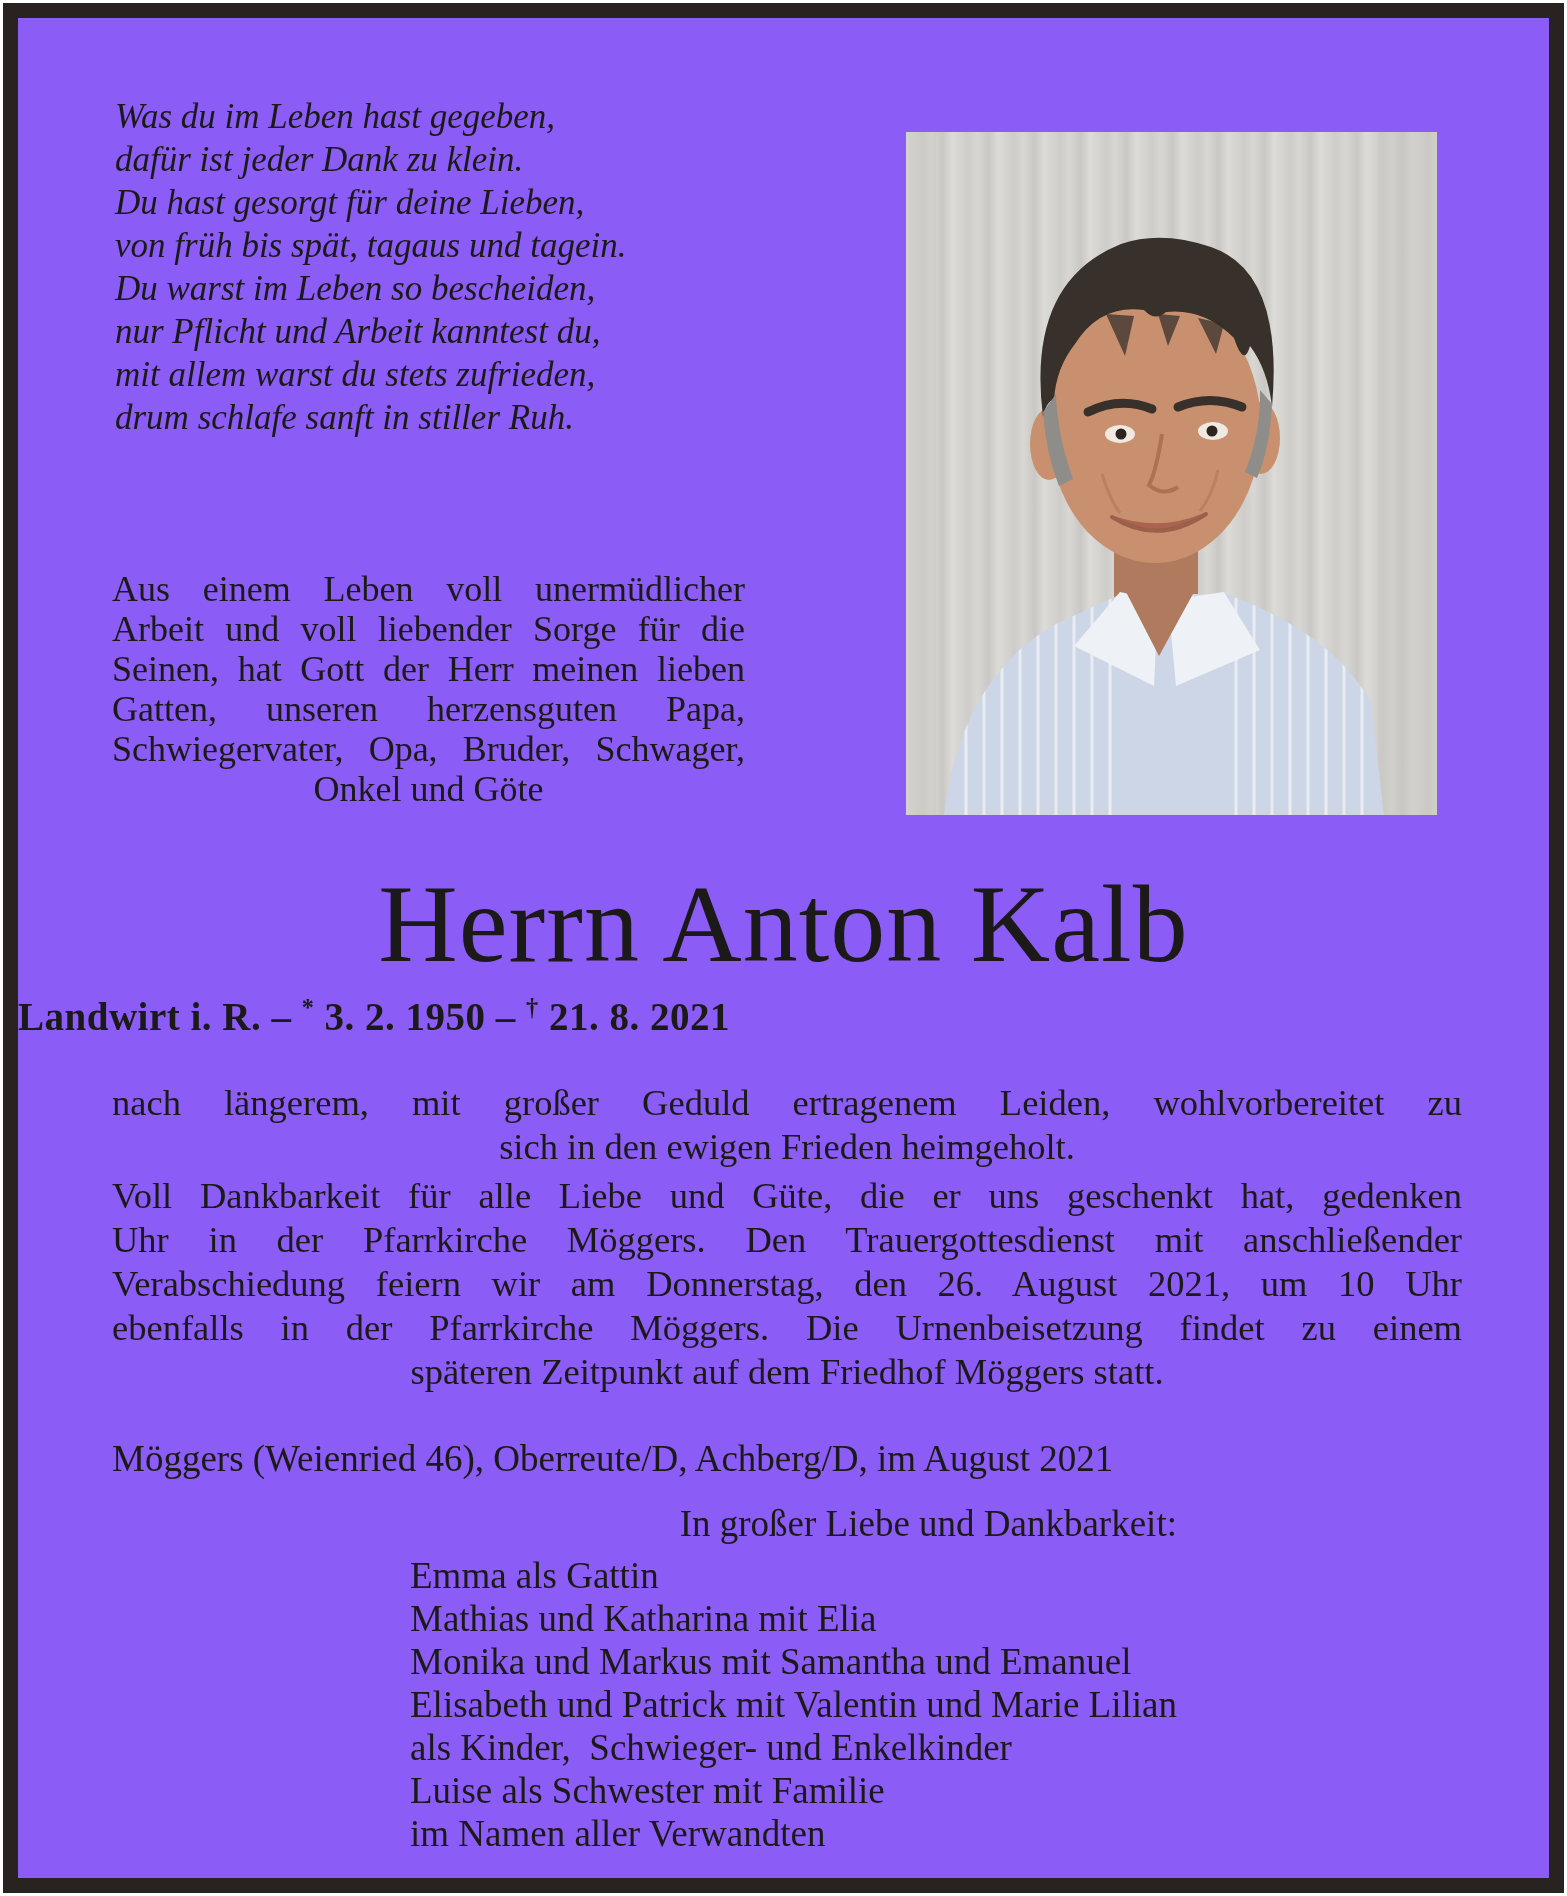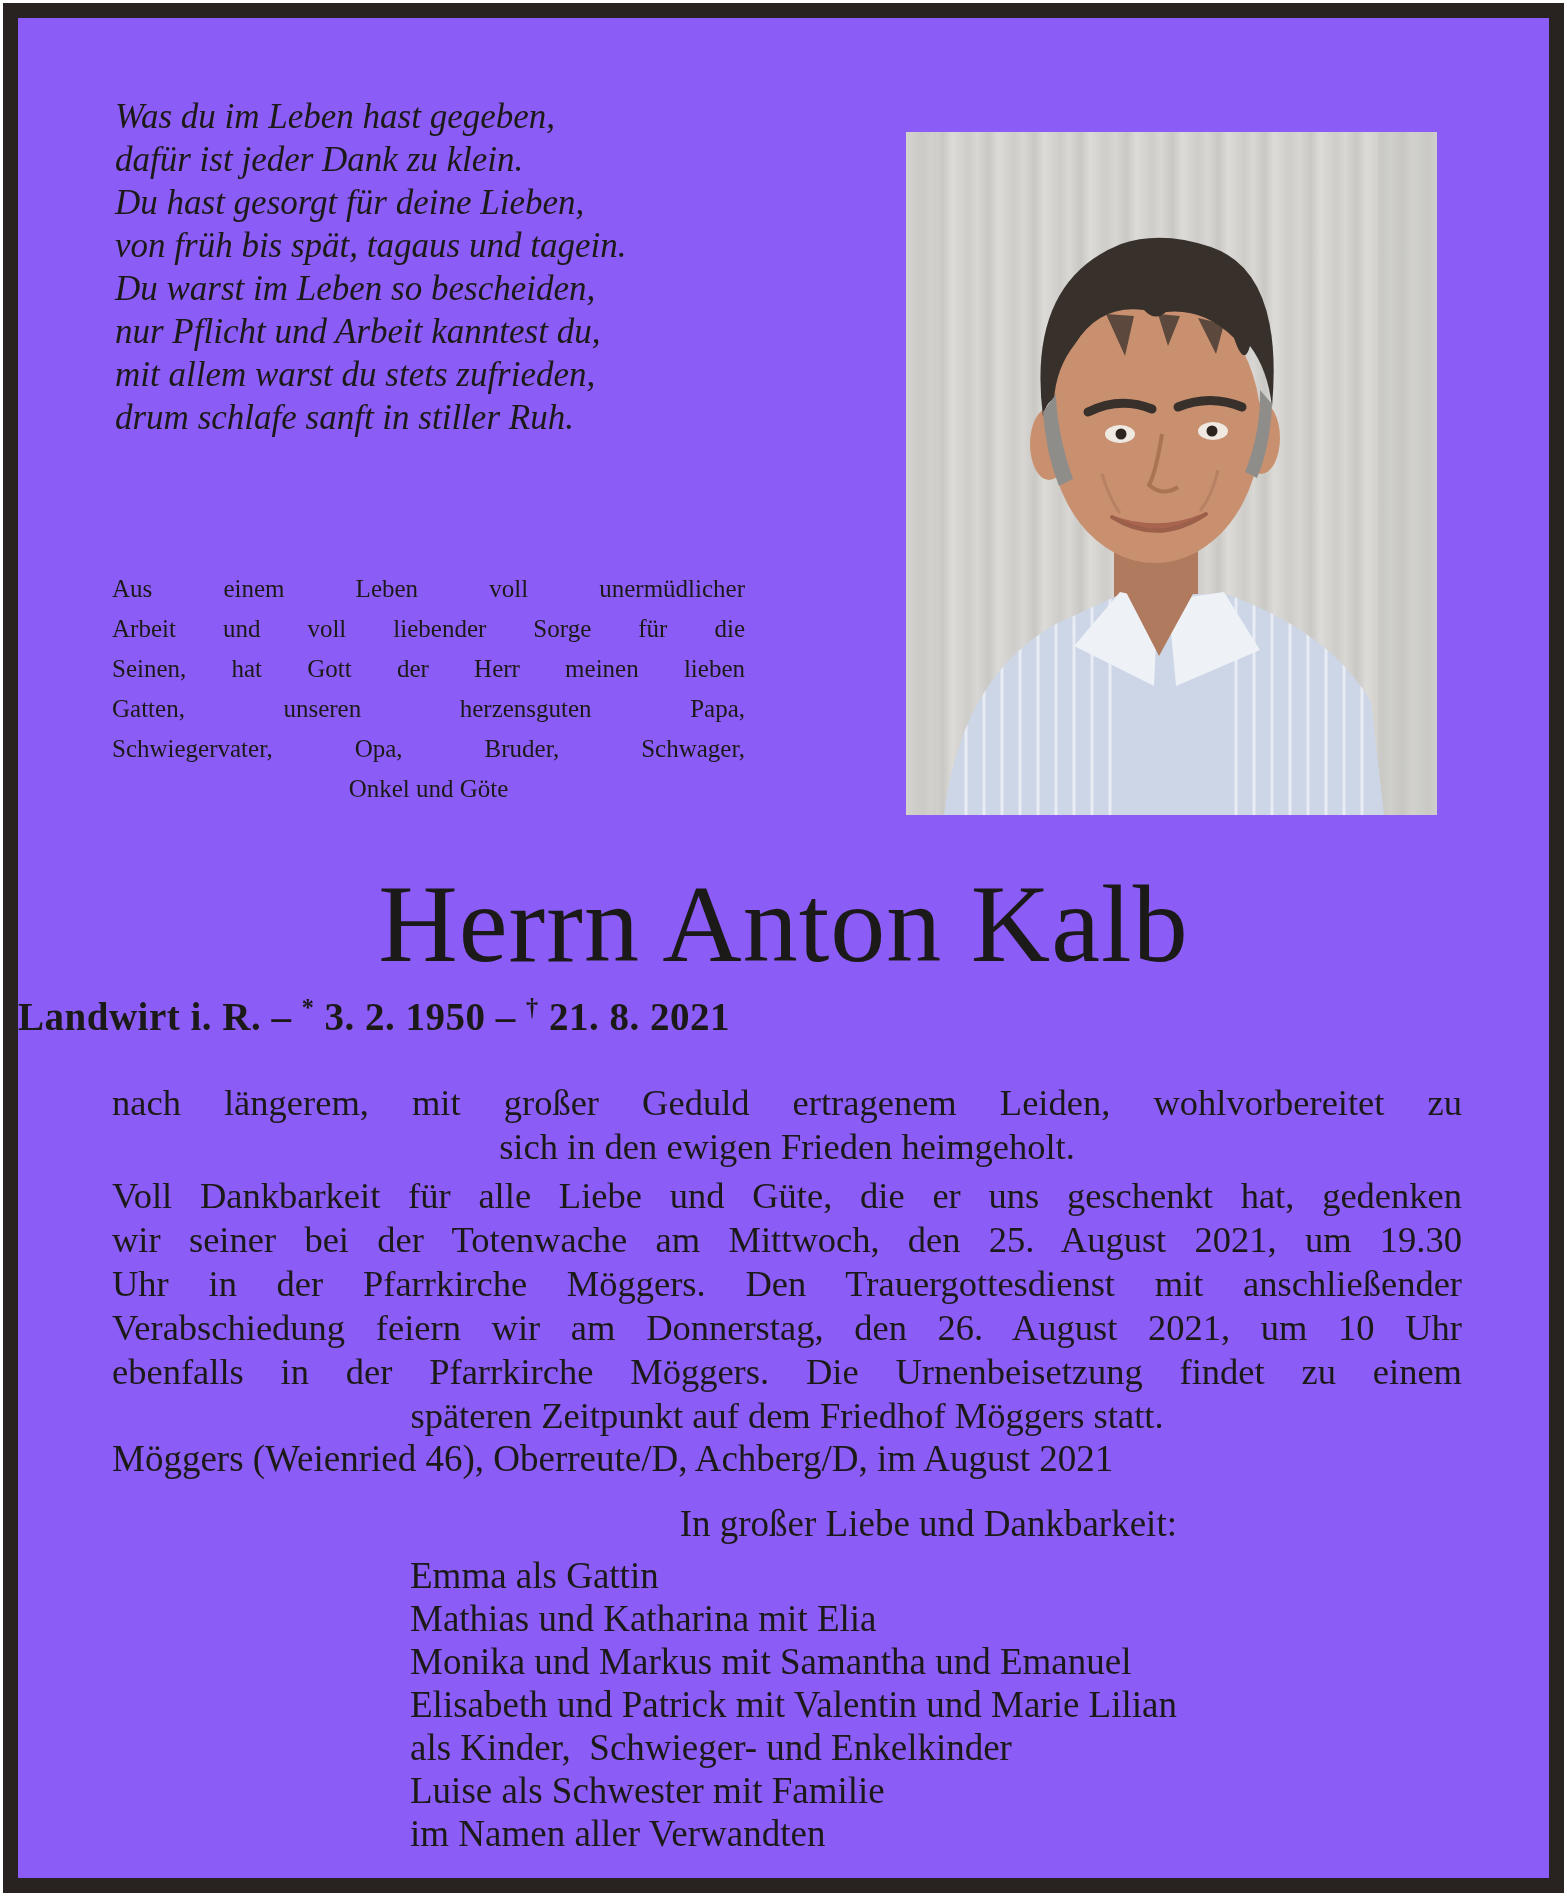--- a/index.html
+++ b/index.html
@@ -5,21 +5,21 @@
   html,body{margin:0;padding:0;background:#ffffff;}
   body{width:1567px;height:1896px;position:relative;overflow:hidden;
        font-family:"Liberation Serif",serif;color:#1b1a18;}
   .page{position:absolute;left:3px;top:3px;width:1561px;height:1890px;
         box-sizing:border-box;border:15px solid #282320;background:#8b5cf6;}
   .abs{position:absolute;}
   .poem{left:97px;top:77px;font-style:italic;font-size:35px;line-height:43px;}
   .poem-line{white-space:pre;}
   .photo{left:888px;top:114px;width:531px;height:683px;}
   .photo svg{display:block;width:531px;height:683px;}
-  .intro{left:94px;top:551px;width:633px;font-size:25px;line-height:40px;}
+  .intro{left:94px;top:551px;width:633px;font-size:36px;line-height:40px;}
   .jline{text-align:justify;text-align-last:justify;}
   .lline{text-align:center;}
   .name{left:0;width:100%;top:851px;text-align:center;font-size:110px;
         line-height:1.0;letter-spacing:1px;font-weight:normal;margin:0;}
   .subtitle{left:0;width:100%;top:976px;font-size:39px;
             font-weight:bold;letter-spacing:0.5px;}
   .para{left:94px;width:1350px;font-size:36.5px;line-height:44px;}
   .para1{top:1063px;}
   .para2{top:1156px;}
   .location{left:94px;top:1419px;font-size:37px;white-space:pre-wrap;}
@@ -134,21 +134,20 @@
 
   <div class="abs subtitle"><span>Landwirt i. R. – </span><span class="sup">*</span><span> 3. 2. 1950 – </span><span class="sup">†</span><span> 21. 8. 2021</span></div>
 
   <div class="abs para para1">
     <div class="jline">nach längerem, mit großer Geduld ertragenem Leiden, wohlvorbereitet zu</div>
     <div class="lline">sich in den ewigen Frieden heimgeholt.</div>
   </div>
 
   <div class="abs para para2">
     <div class="jline">Voll Dankbarkeit für alle Liebe und Güte, die er uns geschenkt hat, gedenken</div>
-    <div class="jline">wir seiner bei der Totenwache am Mittwoch, den 25. August 2021, um 19.30</div>
     <div class="jline">Uhr in der Pfarrkirche Möggers. Den Trauergottesdienst mit anschließender</div>
     <div class="jline">Verabschiedung feiern wir am Donnerstag, den 26. August 2021, um 10 Uhr</div>
     <div class="jline">ebenfalls in der Pfarrkirche Möggers. Die Urnenbeisetzung findet zu einem</div>
     <div class="lline">späteren Zeitpunkt auf dem Friedhof Möggers statt.</div>
   </div>
 
   <div class="abs location"><span class="b">Möggers</span><span> (Weienried 46), </span><span class="b">Oberreute/D, Achberg/D,</span><span> im August 2021</span></div>
 
   <div class="abs family">
     <div class="family-header">In großer Liebe und Dankbarkeit:</div>

